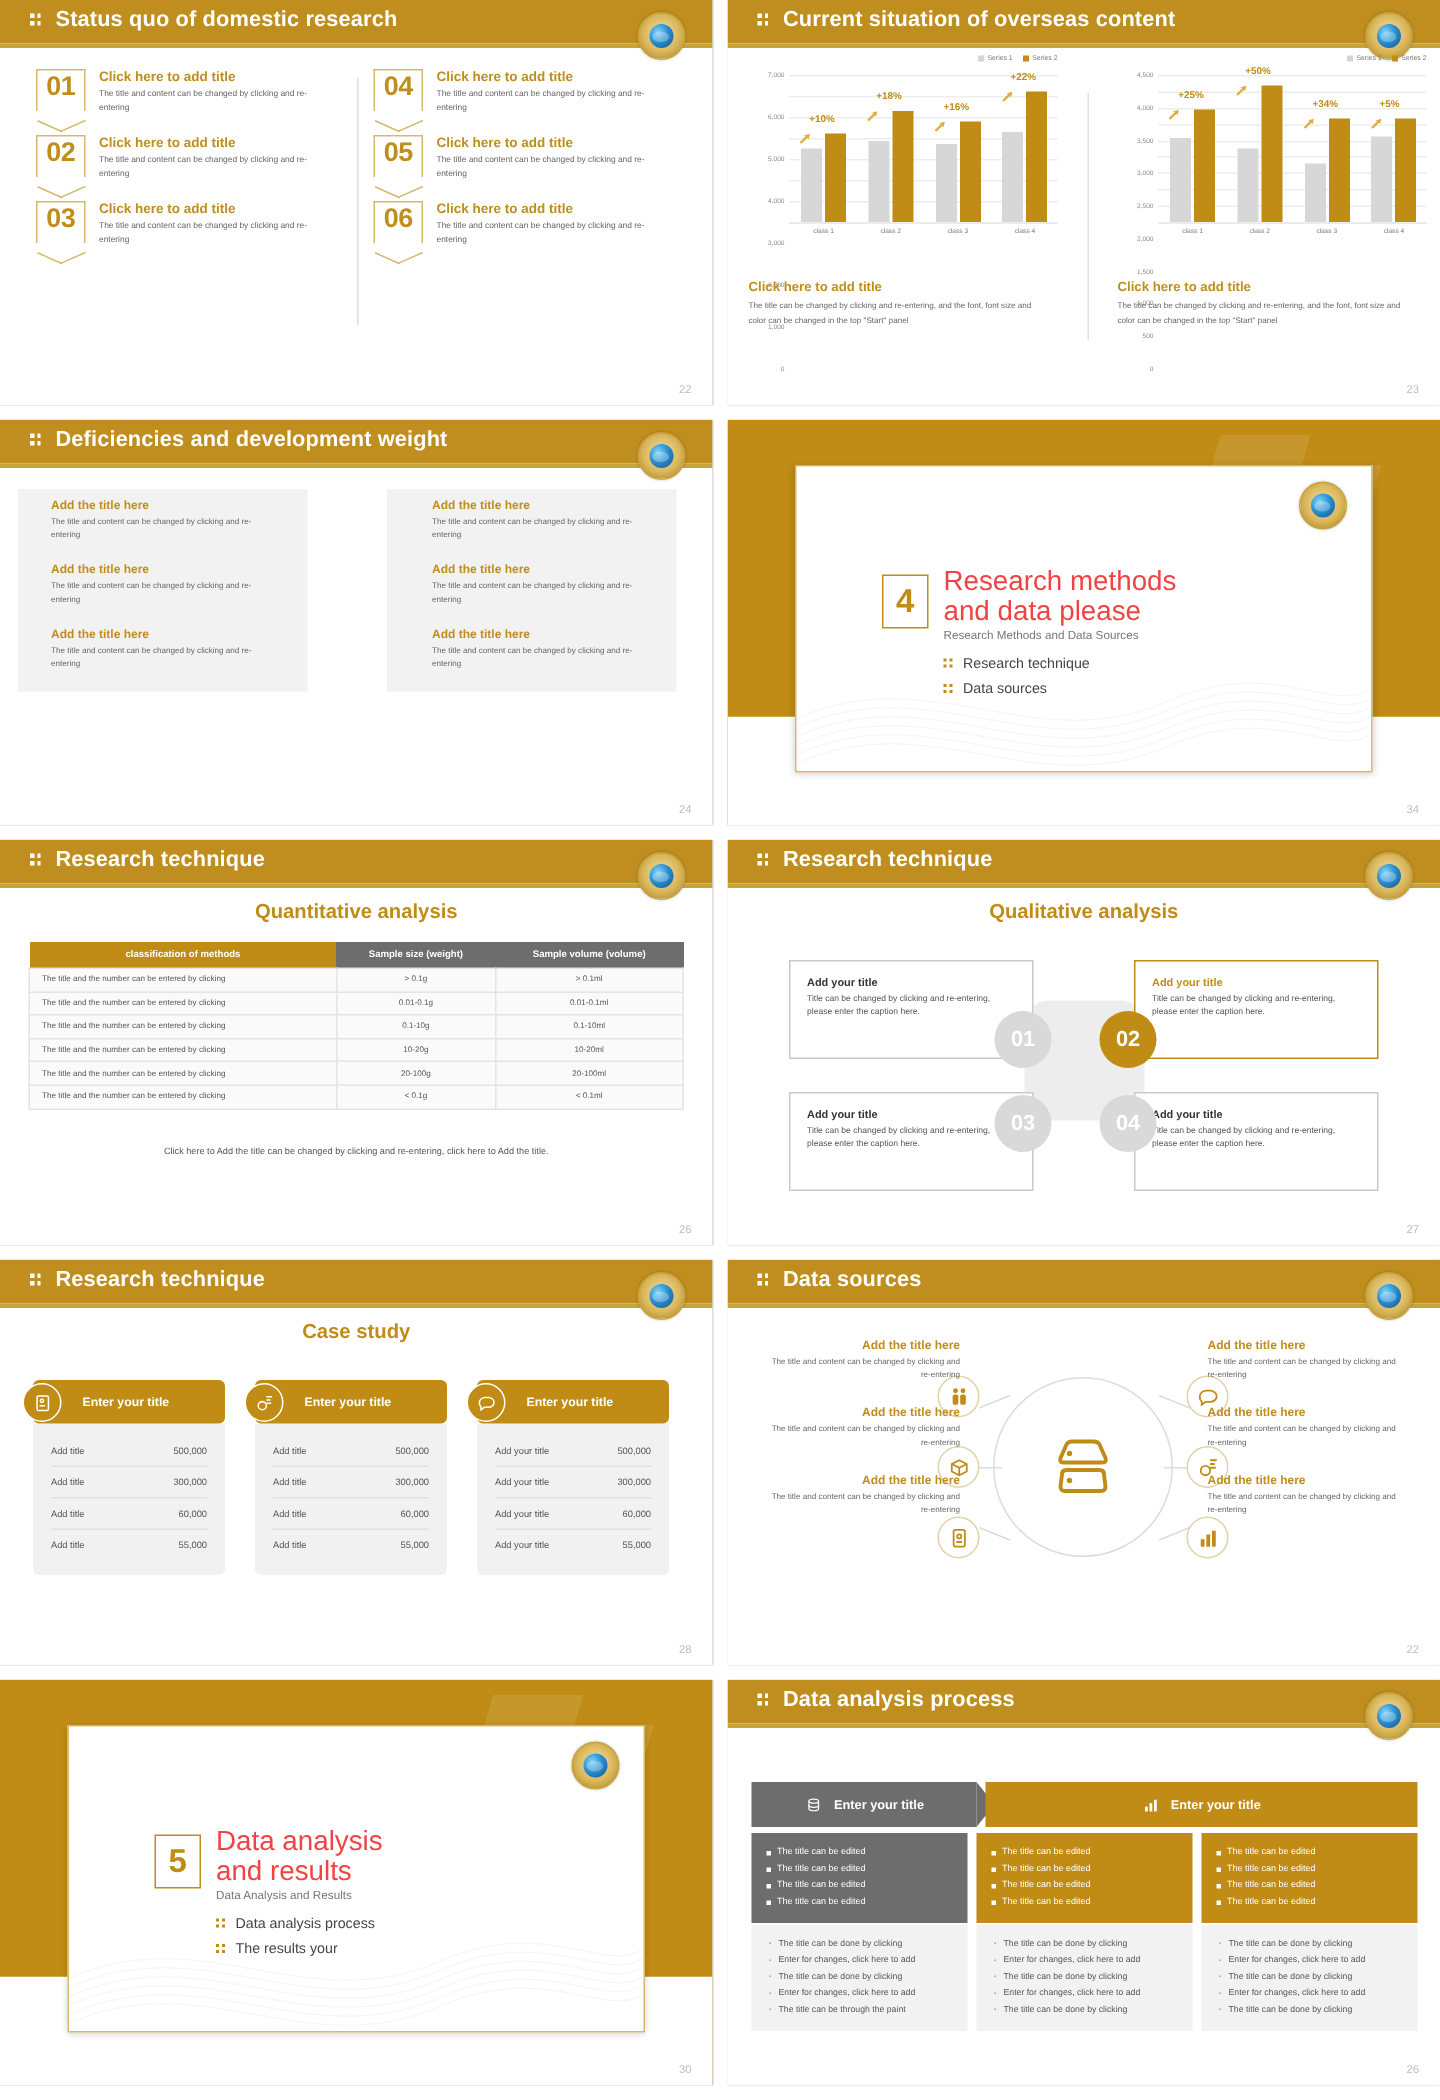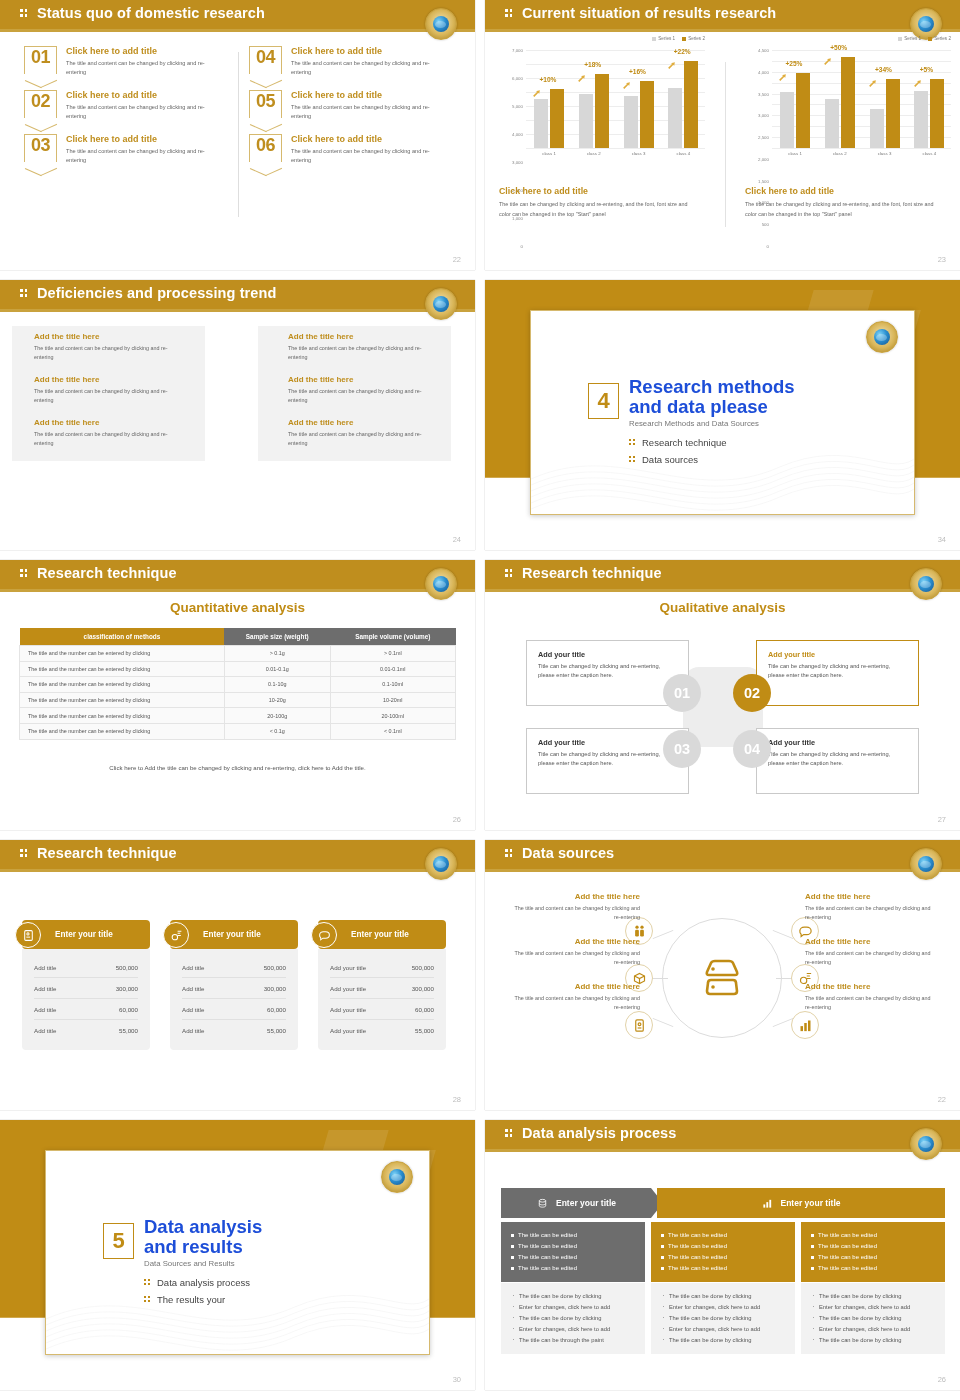--- a/index.html
+++ b/index.html
@@ -83,21 +83,21 @@
   
   .secbg { position:absolute; inset:0; background:#c08c15; }
   .secbg .b1 { position:absolute; left:0; bottom:0; width:100%; height:88px; background:#fff;
                clip-path:polygon(0 18%, 42% 18%, 50% 0, 58% 18%, 100% 18%, 100% 100%, 0 100%); }
   .secbg .shape { position:absolute; opacity:.1; background:#fff; }
   .card { position:absolute; left:45px; top:30px; width:385px; height:205px; background:#fff;
           border:1px solid #d6b96e; box-shadow:0 1px 5px rgba(0,0,0,.22); overflow:hidden; }
   .wave { position:absolute; left:0; bottom:0; width:100%; height:95px; opacity:.5;}
   .secnum { position:absolute; left:57px; top:72px; width:31px; height:36px; border:1.3px solid #c08c15;
             display:flex; align-items:center; justify-content:center; color:#c08c15; font-size:22px; font-weight:bold;}
-  .sectitle { position:absolute; left:98px; top:66px; color:#1d4ed8; font-size:18.5px; font-weight:bold; line-height:19.5px; }
+  .sectitle { position:absolute; left:98px; top:66px; color:#ef4444; font-size:18.5px; font-weight:normal; line-height:19.5px; }
   .secsub { position:absolute; left:98px; top:108px; color:#777; font-size:7.8px; }
   .secbul { position:absolute; left:98px; top:126px; }
   .secbul .row { display:flex; align-items:center; gap:6px; margin-bottom:6px; }
   .secbul .row span { font-size:9.5px; color:#444; }
   .bdots { width:7px; height:9px; position:relative; flex:0 0 7px;}
   .bdots i { position:absolute; width:2.3px; height:2.3px; background:#c08c15; }
   .bdots i:nth-child(1){left:0;top:1px}.bdots i:nth-child(2){left:0;top:5px}
   .bdots i:nth-child(3){left:4px;top:1px}.bdots i:nth-child(4){left:4px;top:5px}
 
   
@@ -244,21 +244,21 @@
 
   <div class="slide right">
     <div class="hdr"></div>
     <div class="hdr-line"></div>
     <div class="dots">
         <i></i>
         <i></i>
         <i></i>
         <i></i>
       </div>
-    <div class="hdr-title">Current situation of results research</div>
+    <div class="hdr-title">Current situation of overseas content</div>
     <div class="emblem">
         <div class="globe"></div>
       </div>
     <div class="chart-div"></div>
 
     <div class="chartwrap a">
       <div class="legend">
         <span>
             <b class="lg1"></b>
             <i style="font-style:normal">Series 1</i>
@@ -426,21 +426,21 @@
 
   <div class="slide">
     <div class="hdr"></div>
     <div class="hdr-line"></div>
     <div class="dots">
         <i></i>
         <i></i>
         <i></i>
         <i></i>
       </div>
-    <div class="hdr-title">Deficiencies and processing trend</div>
+    <div class="hdr-title">Deficiencies and development weight</div>
     <div class="emblem">
         <div class="globe"></div>
       </div>
     <div class="panel l"></div>
     <div class="panel r"></div>
 
     <div class="cyccol l">
       <div class="cycitem">
           <h4>Add the title here</h4>
           <p>The title and content can be changed by clicking and re-entering</p>
@@ -626,20 +626,21 @@
     <div class="dots">
         <i></i>
         <i></i>
         <i></i>
         <i></i>
       </div>
     <div class="hdr-title">Research technique</div>
     <div class="emblem">
         <div class="globe"></div>
       </div>
+    <div class="secH">Case study</div>
     <div id="caseCards">
         <div class="ccard" style="left: 22px;">
           <div style="position:relative">
             <div class="hd">Enter your title</div>
             <div class="ic">
               <svg width="13" height="13" viewBox="0 0 24 24" fill="none" stroke="#fff" stroke-width="1.9">
                 <rect x="5" y="3" width="14" height="18" rx="2"></rect>
                 <circle cx="11" cy="9" r="2"></circle>
                 <path d="M8 15h7"></path>
               </svg>
@@ -844,21 +845,21 @@
         </g>
       </svg>
       <div class="emblem" style="right:16px;top:10px">
           <div class="globe"></div>
         </div>
       <div class="secnum">5</div>
       <div class="sectitle">
         <span>Data analysis</span><br>
         <span>and results</span>
       </div>
-      <div class="secsub">Data Sources and Results</div>
+      <div class="secsub">Data Analysis and Results</div>
       <div class="secbul">
         <div class="row">
             <span class="bdots">
               <i></i>
               <i></i>
               <i></i>
               <i></i>
             </span>
             <span>Data analysis process</span>
           </div>

